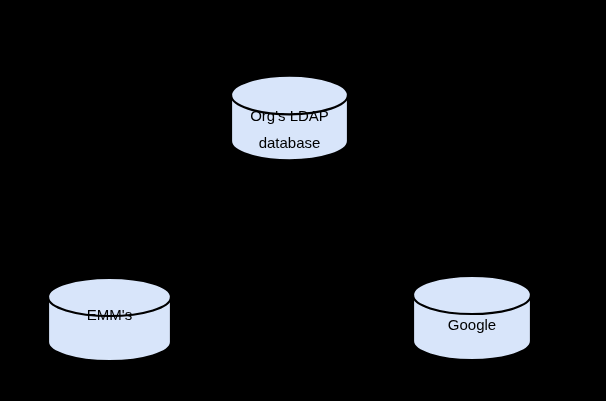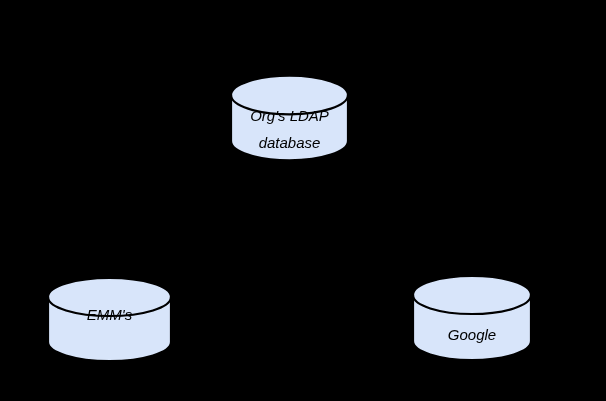--- a/index.html
+++ b/index.html
@@ -9,21 +9,20 @@
     height: 401px;
     overflow: hidden;
     background: var(--canvas-bg, #000000);
     font-family: "Liberation Sans", "DejaVu Sans", sans-serif;
   }
   .canvas {
     position: relative;
     width: 556px;
     height: 401px;
     background: var(--canvas-bg, #000000);
-    font-style: italic;
   }
   .node {
     position: absolute;
   }
   .node svg {
     position: absolute;
     left: 0;
     top: 0;
     display: block;
   }
@@ -46,21 +45,21 @@
     color: var(--node-text, #000000);
     font-size: 15px;
     line-height: 27px;
     white-space: nowrap;
   }
   .node-ldap   { left: 230px; top: 75px;  width: 119px; height: 86px; }
   .node-ldap   .label { top: 27px; }
   .node-emm    { left: 47px;  top: 277px; width: 125px; height: 85px; }
   .node-emm    .label { top: 24px; }
   .node-google { left: 412px; top: 275px; width: 120px; height: 86px; }
-  .node-google .label { top: 46px; }
+  .node-google .label { top: 36px; }
 </style>
 </head>
 <body>
 
 <div class="canvas">
 
   <div class="node node-ldap">
     <svg width="119" height="86" viewBox="0 0 119 86" aria-hidden="true">
       <path class="cyl-body" d="M1 20 A57.5 19 0 0 1 118 20 L118 66 A57.5 19 0 0 1 1 66 Z"></path>
       <path class="cyl-rim" d="M118 20 A57.5 19 0 0 1 1 20"></path>

